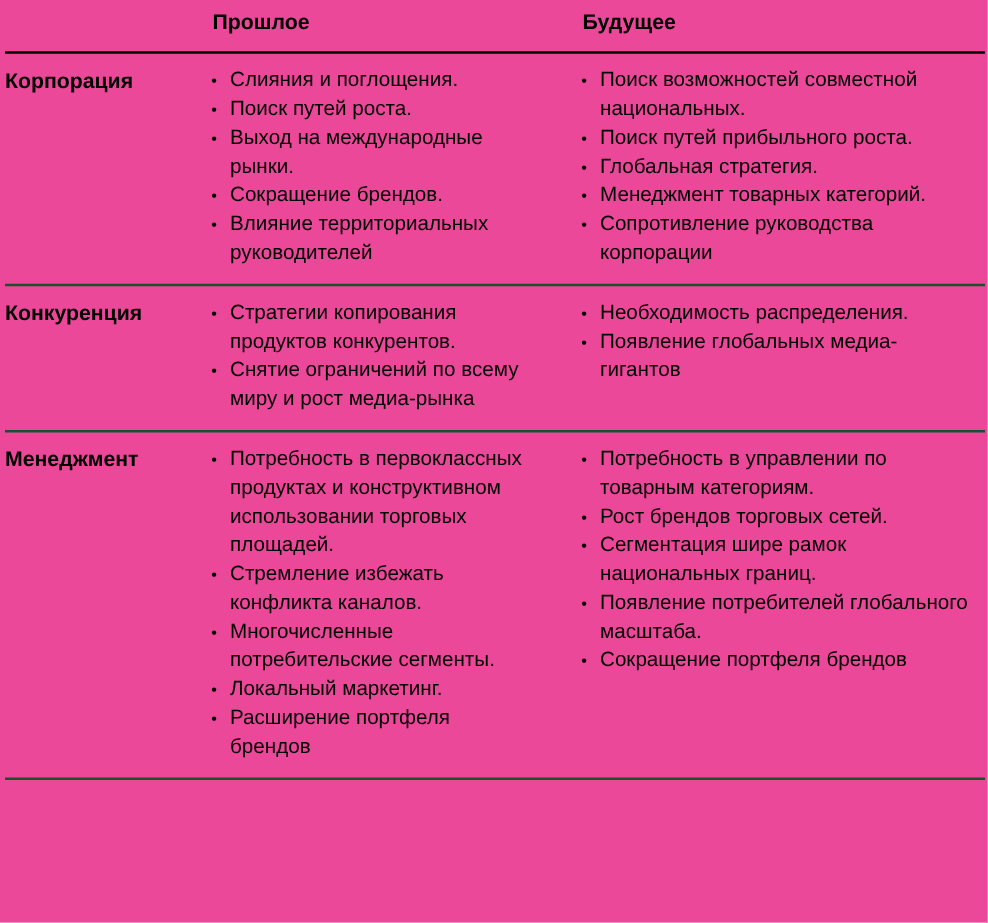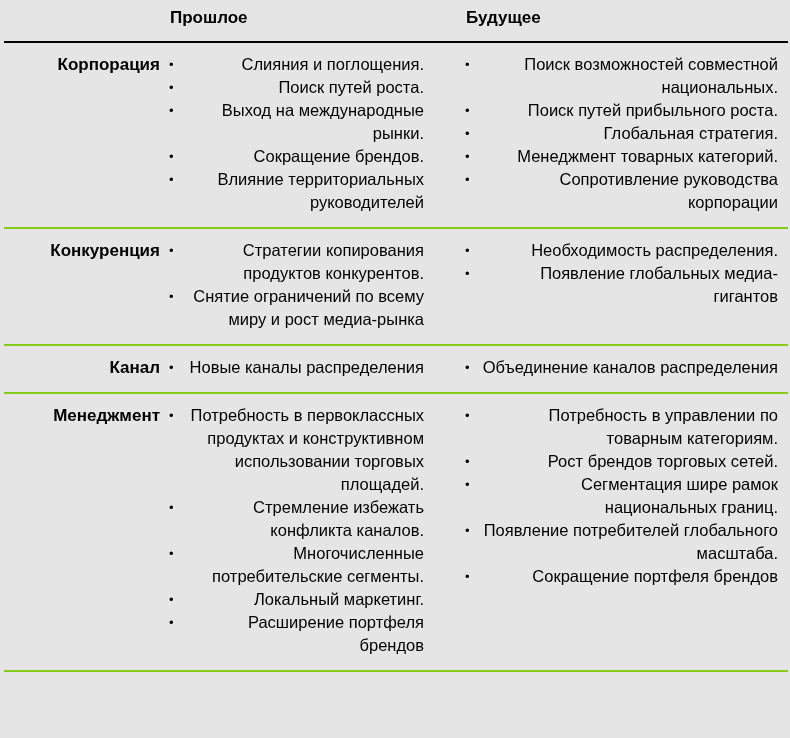--- a/index.html
+++ b/index.html
@@ -7,21 +7,21 @@
     padding: 0;
     background: #ffffff;
     color: #000000;
     font-family: "Liberation Sans", sans-serif;
   }
   .page {
     width: 790px;
     min-height: 738px;
     box-sizing: border-box;
     padding: 0 2px 16px 4px;
-    background: #e5e5e5;
+    background: #ec4899;
   }
   table.compare {
     width: 100%;
     border-collapse: collapse;
     table-layout: fixed;
   }
   col.c-label  { width: 164px; }
   col.c-past   { width: 296px; }
   col.c-future { width: auto;  }
 
@@ -30,22 +30,22 @@
     vertical-align: top;
     font-weight: bold;
     font-size: 17px;
     padding: 8px 0 13px 0;
     border-bottom: 2px solid #000;
   }
   thead th.h-past, thead th.h-future { padding-left: 2px; }
 
   tbody td {
     vertical-align: top;
-    text-align: right;
-    border-bottom: 2px solid #84cc16;
+    text-align: left;
+    border-bottom: 2px solid #14532d;
     padding: 10px 0 13px 0;
     font-size: 16.5px;
     line-height: 23px;
   }
   td.row-label {
     font-weight: bold;
     font-size: 17px;
     padding-right: 8px;
   }
   td.cell-past   { padding-right: 40px; }
@@ -103,29 +103,20 @@
           <td class="cell-past">
             <div class="bullet-item"><span class="bullet">•</span><span>Стратегии копирования продуктов конкурентов.</span></div>
             <div class="bullet-item"><span class="bullet">•</span><span>Снятие ограничений по всему миру и рост медиа-рынка</span></div>
           </td>
           <td class="cell-future">
             <div class="bullet-item"><span class="bullet">•</span><span>Необходимость распределения.</span></div>
             <div class="bullet-item"><span class="bullet">•</span><span>Появление глобальных медиа-гигантов</span></div>
           </td>
         </tr>
         <tr>
-          <td class="row-label">Канал</td>
-          <td class="cell-past">
-            <div class="bullet-item"><span class="bullet">•</span><span>Новые каналы распределения</span></div>
-          </td>
-          <td class="cell-future">
-            <div class="bullet-item"><span class="bullet">•</span><span>Объединение каналов распределения</span></div>
-          </td>
-        </tr>
-        <tr>
           <td class="row-label">Менеджмент</td>
           <td class="cell-past">
             <div class="bullet-item"><span class="bullet">•</span><span>Потребность в первоклассных продуктах и конструктивном использовании торговых площадей.</span></div>
             <div class="bullet-item"><span class="bullet">•</span><span>Стремление избежать конфликта каналов.</span></div>
             <div class="bullet-item"><span class="bullet">•</span><span>Многочисленные потребительские сегменты.</span></div>
             <div class="bullet-item"><span class="bullet">•</span><span>Локальный маркетинг.</span></div>
             <div class="bullet-item"><span class="bullet">•</span><span>Расширение портфеля брендов</span></div>
           </td>
           <td class="cell-future">
             <div class="bullet-item"><span class="bullet">•</span><span>Потребность в управлении по товарным категориям.</span></div>

